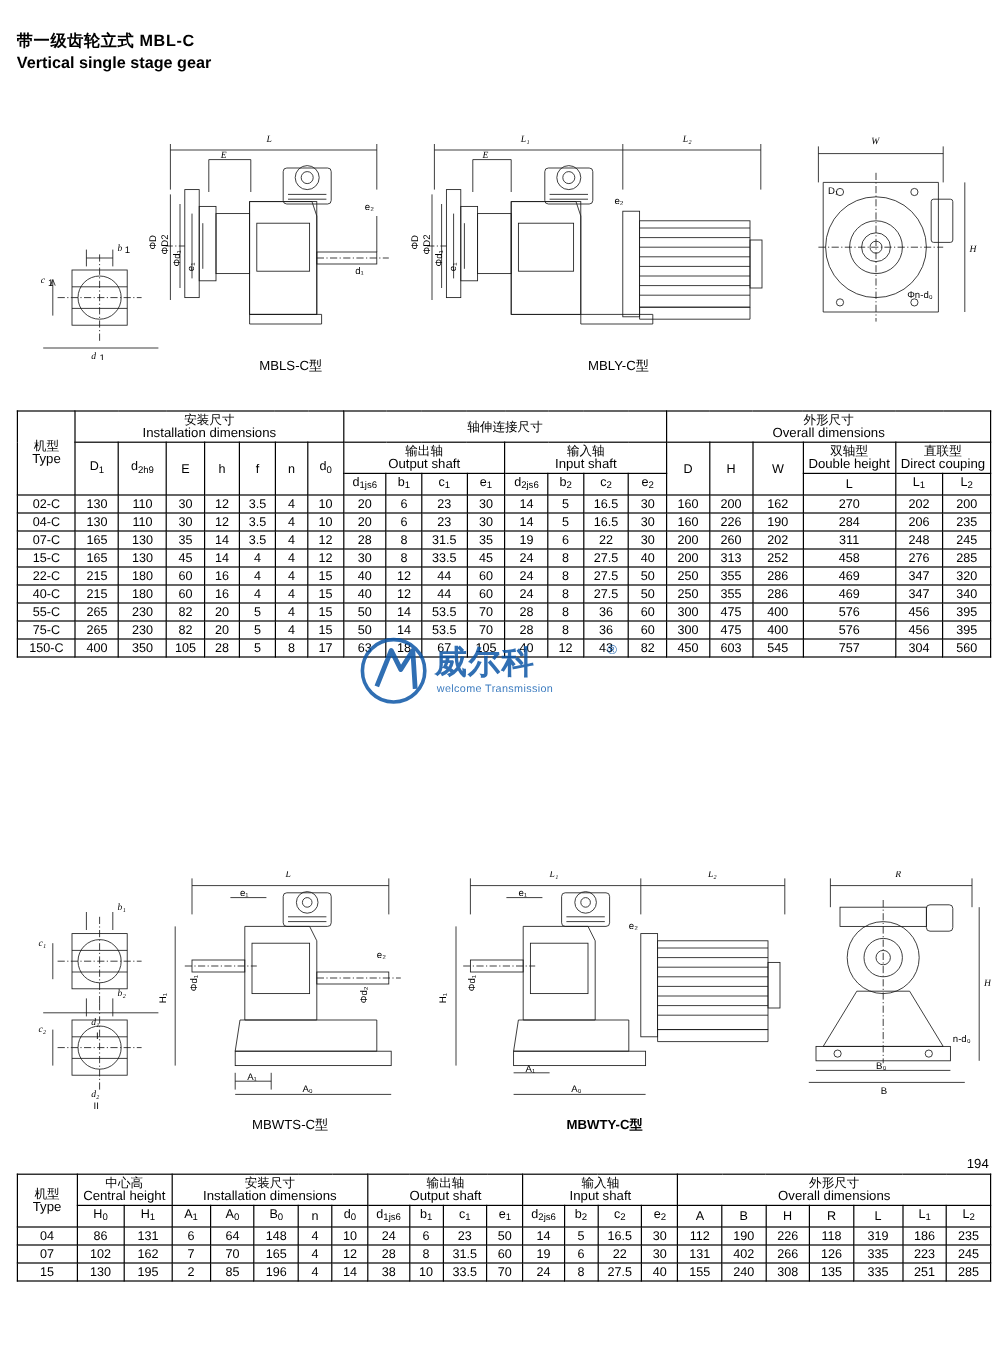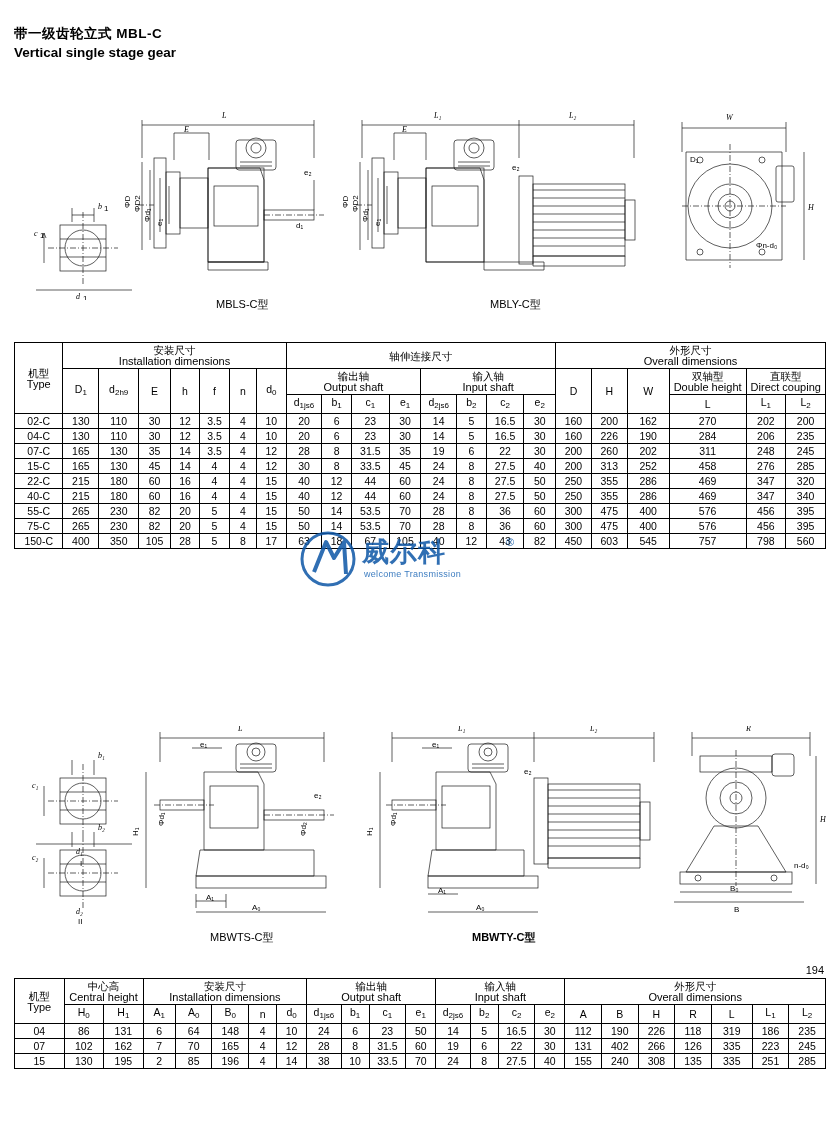--- a/index.html
+++ b/index.html
@@ -581,21 +581,21 @@
           <td>67</td>
           <td>105</td>
           <td>40</td>
           <td>12</td>
           <td>43</td>
           <td>82</td>
           <td>450</td>
           <td>603</td>
           <td>545</td>
           <td>757</td>
-          <td>798</td>
+          <td>304</td>
           <td>560</td>
         </tr>
       </tbody>
   </table>
 
   <div class="watermark">
     <svg width="60" height="62" viewBox="0 0 60 62">
       <circle cx="28" cy="31" r="26" fill="none" stroke="#0d56a6" stroke-width="3"></circle>
       <path d="M14 44 L26 14 L34 30 L44 14 L46 46" fill="none" stroke="#0d56a6" stroke-width="4" stroke-linejoin="round"></path>
     </svg>

